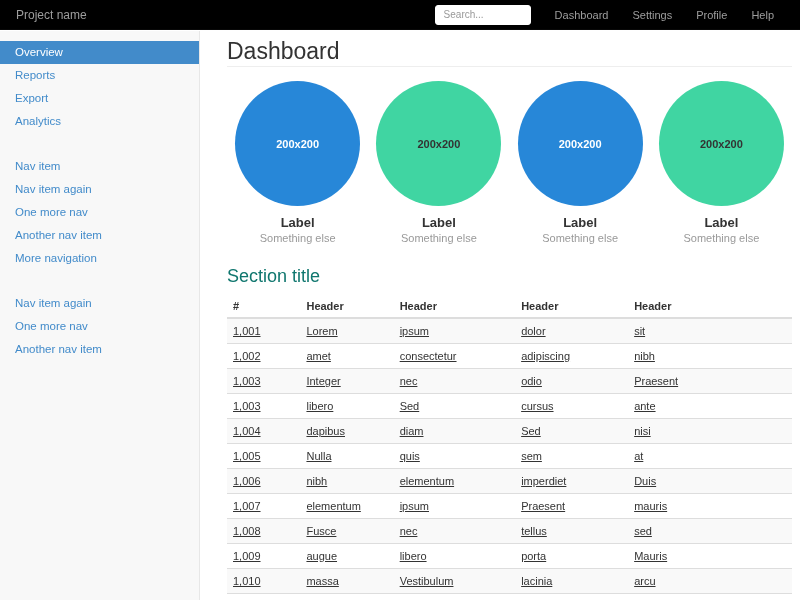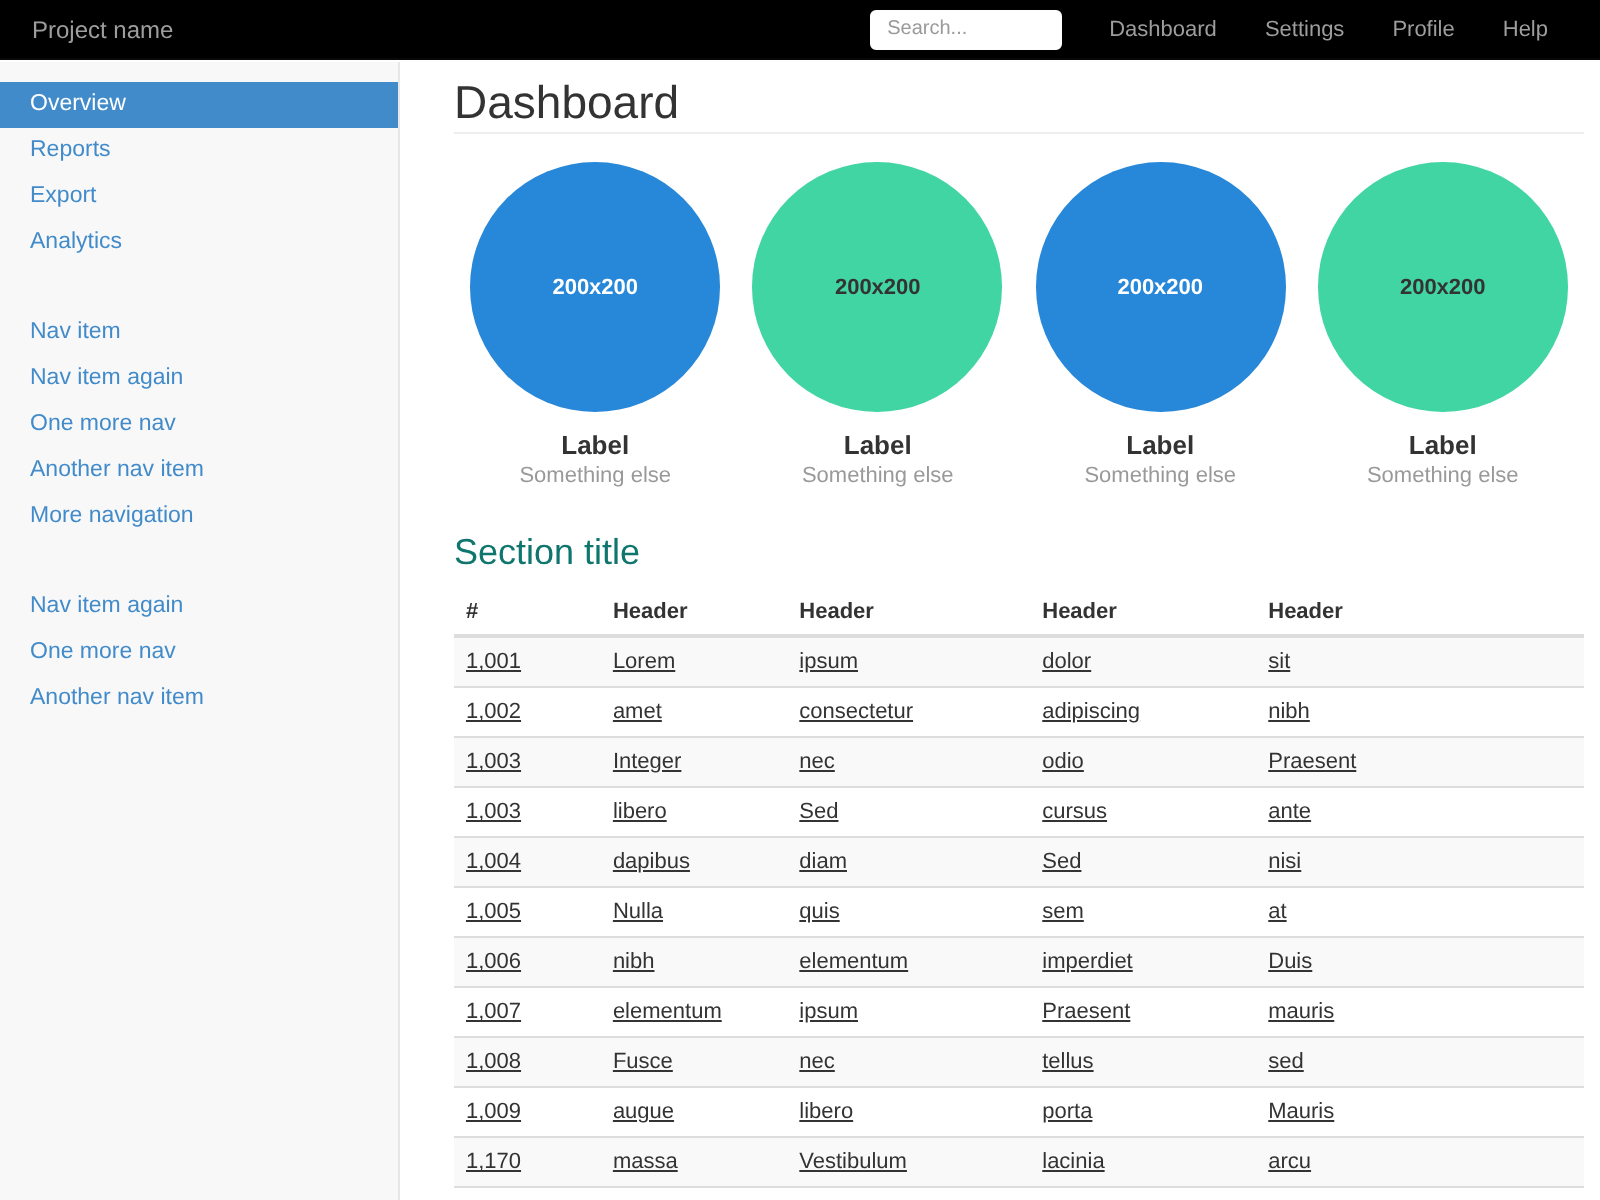--- a/index.html
+++ b/index.html
@@ -220,21 +220,21 @@
           <td>sed</td>
         </tr>
         <tr>
           <td>1,009</td>
           <td>augue</td>
           <td>libero</td>
           <td>porta</td>
           <td>Mauris</td>
         </tr>
         <tr>
-          <td>1,170</td>
+          <td>1,010</td>
           <td>massa</td>
           <td>Vestibulum</td>
           <td>lacinia</td>
           <td>arcu</td>
         </tr>
         <tr>
           <td>1,011</td>
           <td>eget</td>
           <td>nulla</td>
           <td>Class</td>

